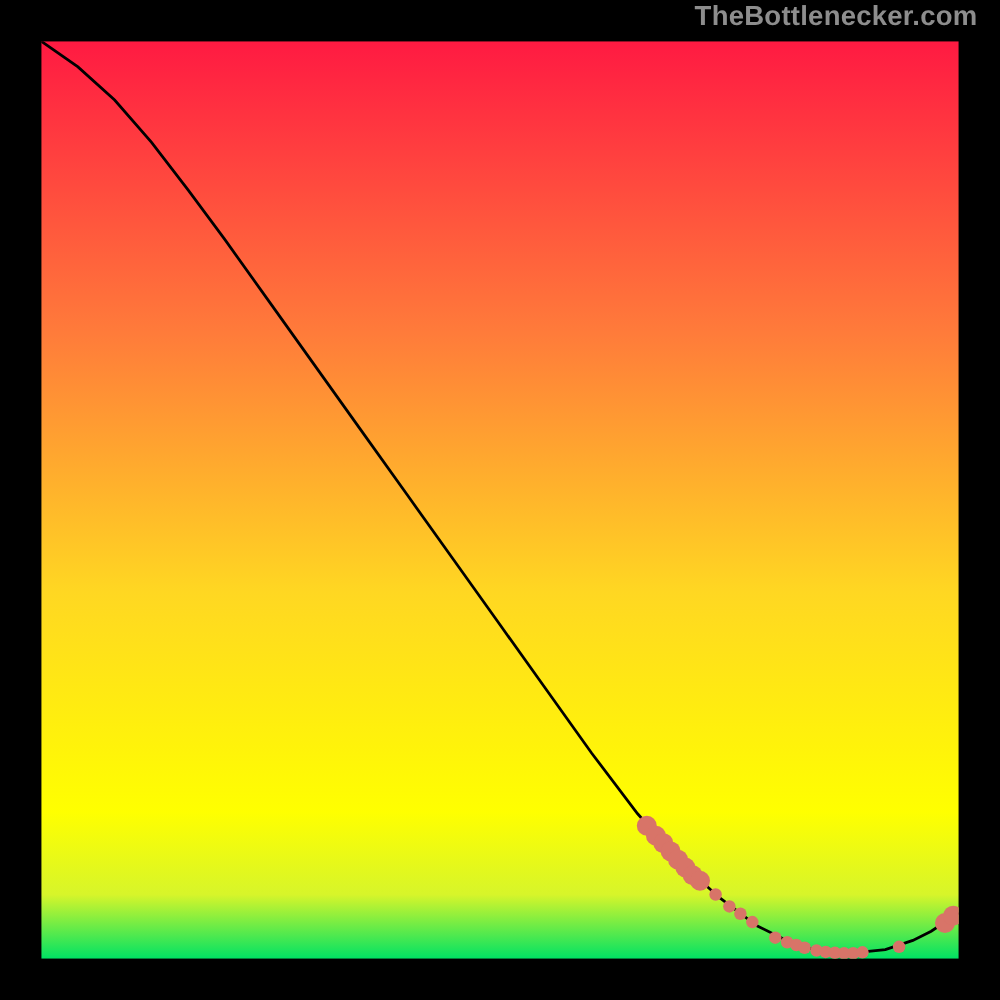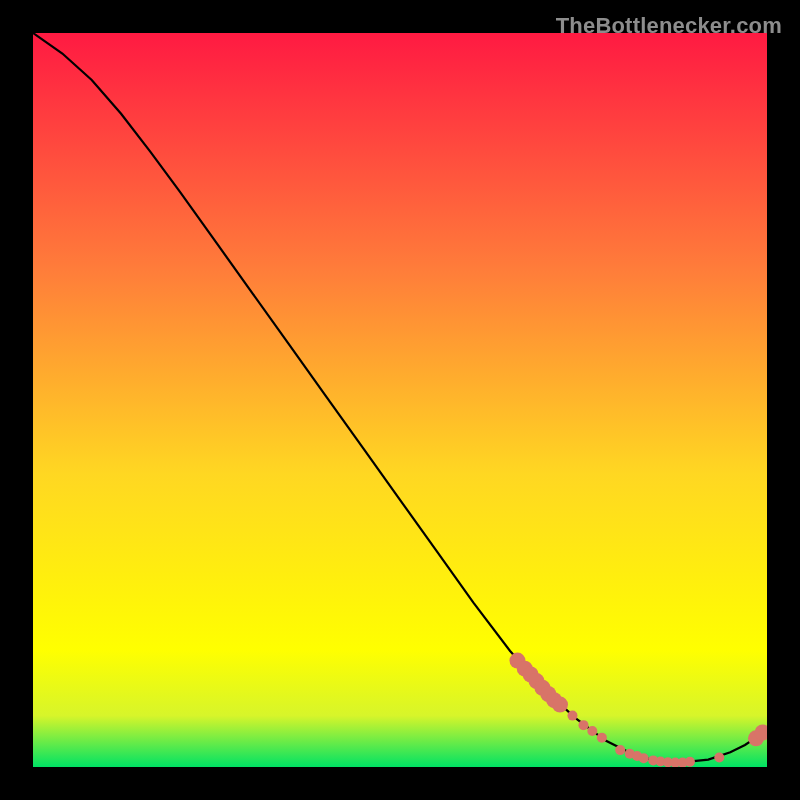--- a/index.html
+++ b/index.html
@@ -1,20 +1,20 @@
 <!DOCTYPE html>
 <html><head>
 <meta charset="utf-8">
 <style>
   * { margin: 0; padding: 0; box-sizing: border-box; }
   html, body { width: 800px; height: 800px; background: #000; overflow: hidden; }
   .wrap { position: relative; width: 800px; height: 800px; }
   .attribution {
     position: absolute;
-    top: 13px;
+    top: 0;
     right: 18px;
     font-family: Arial, Helvetica, sans-serif;
     font-size: 22px;
     font-weight: 600;
     color: #8d8d8d;
     letter-spacing: 0.2px;
     z-index: 10;
   }
   .plot-area {
     position: absolute;

